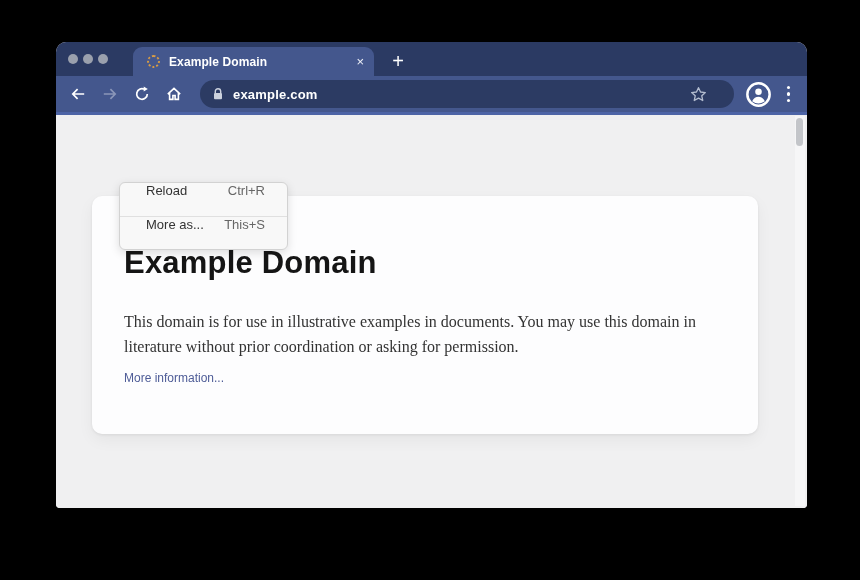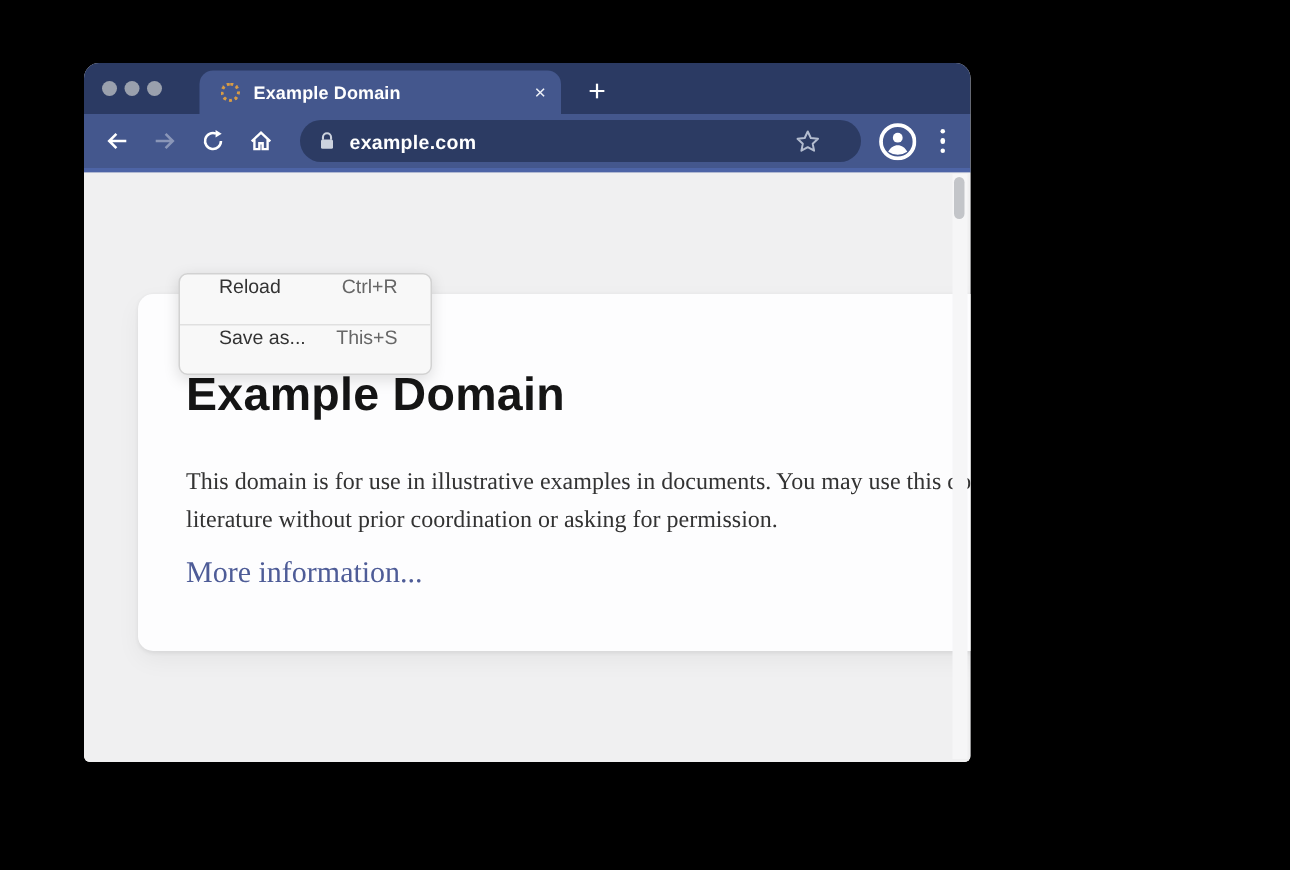--- a/index.html
+++ b/index.html
@@ -1,19 +1,19 @@
 <!DOCTYPE html>
 <html style="--titlebar: #2b3a63; --toolbar: #44578d; --url-pill: #2c3b63; --accent-line: #4d64a6; --page-bg: #f0f0f1; --link: #4e5c97; --favicon-orange: #d89c45;"><head>
 <meta charset="utf-8">
 <style>
   * { margin:0; padding:0; box-sizing:border-box; }
   html,body { width:860px; height:580px; background:#000; overflow:hidden;
               font-family:"Liberation Sans", sans-serif; }
 
-  .browser-window { position:absolute; left:56px; top:42px; width:591px; height:466px;
+  .browser-window { position:absolute; left:56px; top:42px; width:751px; height:466px;
     border-radius:10px 10px 4px 4px; overflow:hidden; background:var(--page-bg,#f0f0f1); }
 
   
   .titlebar { position:relative; height:34px; background:var(--titlebar,#2b3a63); }
   .traffic { position:absolute; left:12px; top:12px; display:flex; gap:5px; }
   .traffic .dot { width:10px; height:10px; border-radius:50%; background:#9aa0ad; }
 
   .tab { position:absolute; left:77px; bottom:0; width:241px; height:29px;
     background:var(--toolbar,#44578d); border-radius:9px 9px 0 0;
     display:flex; align-items:center; padding:0 10px; }
@@ -50,22 +50,22 @@
     background:#f6f6f7; }
   .scroll-thumb { position:absolute; top:2px; left:1px; width:7px; height:28px;
     border-radius:4px; background:#c3c5c9; }
 
   .card { position:absolute; left:36px; top:81px; width:666px; height:238px;
     background:#fdfdfe; border-radius:10px; padding:48px 32px 0;
     box-shadow:0 1px 3px rgba(0,0,0,.07), 0 6px 16px rgba(0,0,0,.05); }
   .card h1 { font-size:31px; line-height:1.2; font-weight:bold; color:#151515;
     letter-spacing:.2px; }
   .card p { margin-top:28px; font-size:16px; line-height:25px; color:#333;font-family:Liberation Serif, serif; }
-  .card a { display:inline-block; margin-top:12px; font-size:20px;
-    color:var(--link,#4e5c97); text-decoration:none;font-family:Liberation Serif, serif; }
+  .card a { display:inline-block; margin-top:12px; font-size:12px;
+    color:var(--link,#4e5c97); text-decoration:none; }
 
   .context-menu { position:absolute; left:63px; top:67px; width:169px;
     background:#f8f8f8; border:1px solid #d2d2d2; border-radius:6px;
     box-shadow:0 3px 10px rgba(0,0,0,.13); overflow:hidden; }
   .menu-item { height:33px; display:flex; 
     justify-content:space-between; padding:0 22px 0 26px; font-size:13px;
     cursor:default; }
   .menu-item + .menu-item { border-top:1px solid #e0e0e0; }
   .mi-label { color:#333; }
   .mi-shortcut { color:#666; }
@@ -145,21 +145,21 @@
       <p>This domain is for use in illustrative examples in documents. You may use this domain in literature without prior coordination or asking for permission.</p>
       <a href="#">More information...</a>
     </div>
 
     <div class="context-menu">
       <div class="menu-item">
         <span class="mi-label">Reload</span>
         <span class="mi-shortcut">Ctrl+R</span>
       </div>
       <div class="menu-item">
-        <span class="mi-label">Save as...</span>
+        <span class="mi-label">More as...</span>
         <span class="mi-shortcut">This+S</span>
       </div>
     </div>
 
     <div class="scrollbar">
       <div class="scroll-thumb"></div>
     </div>
   </div>
 
 </div>

